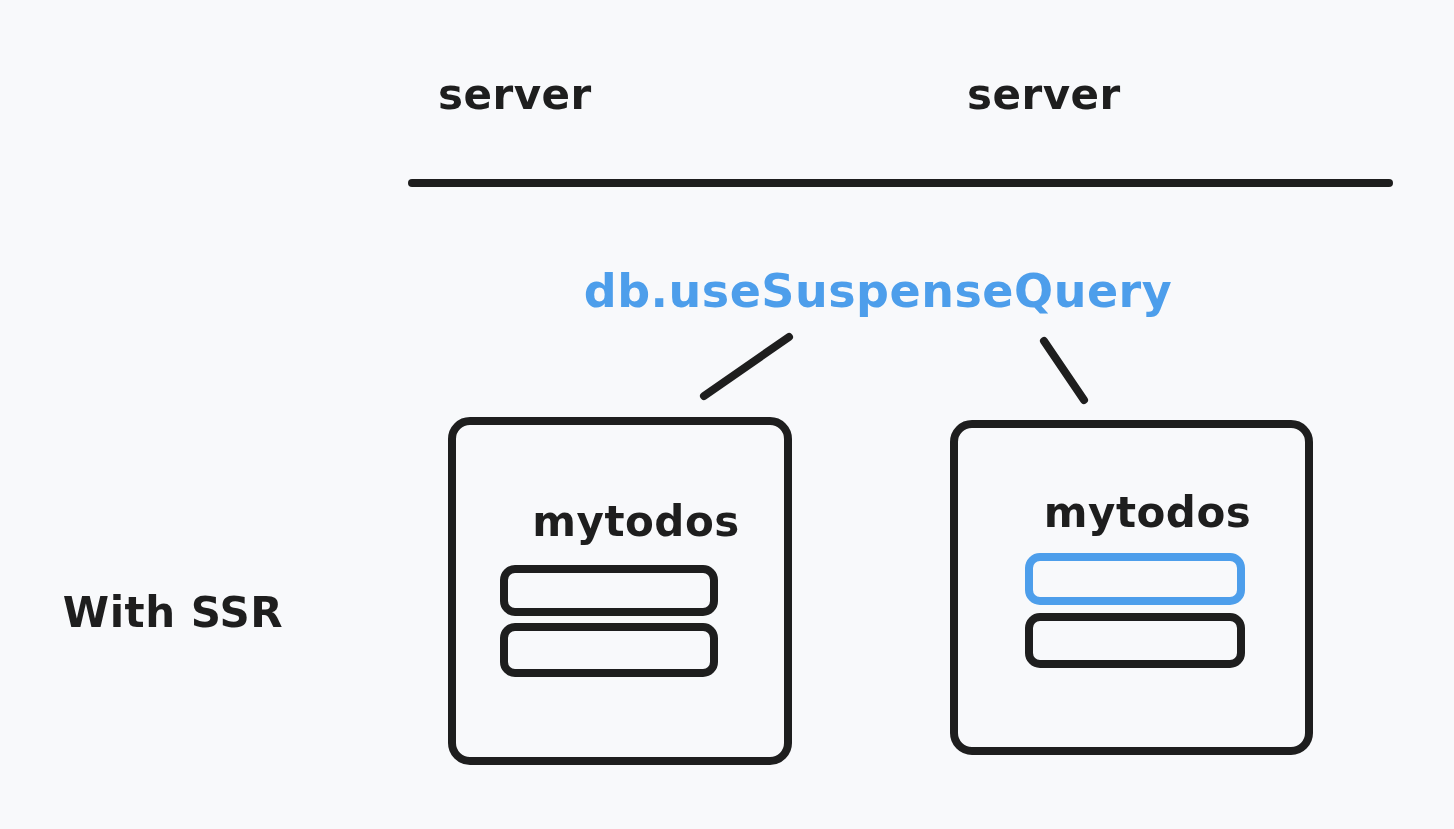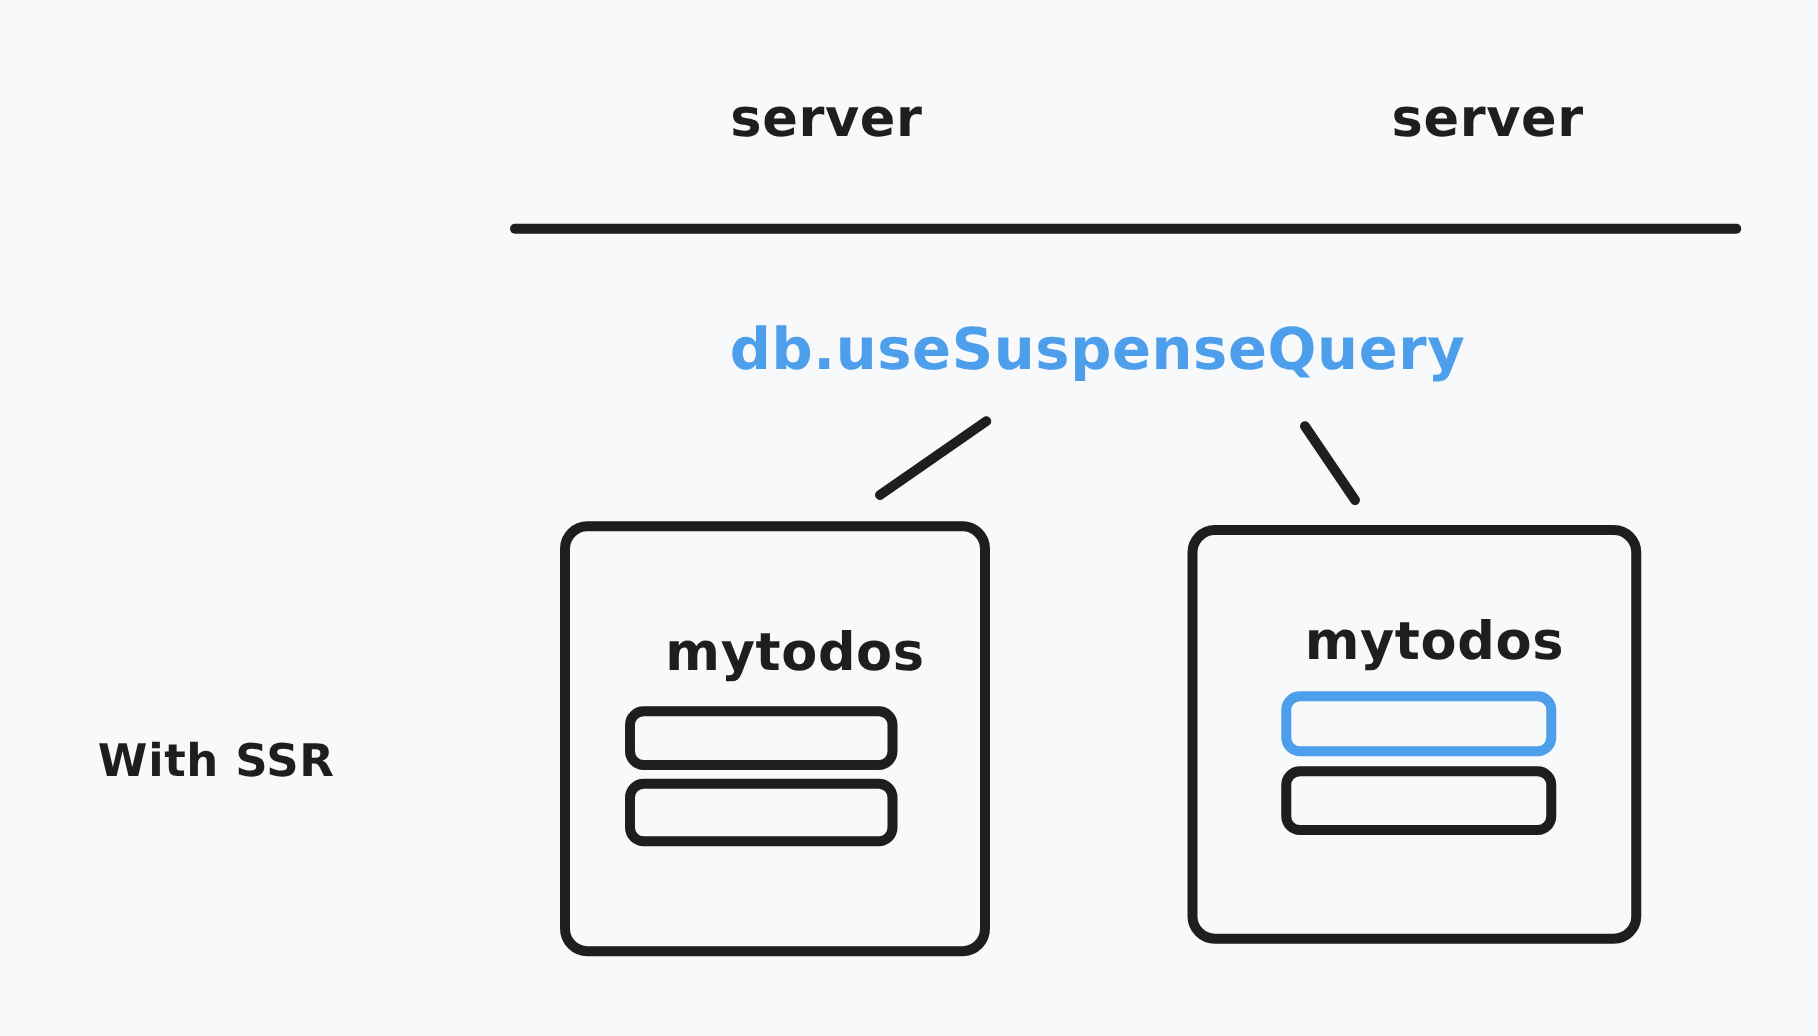--- a/index.html
+++ b/index.html
@@ -23,36 +23,36 @@
     font-weight: 700;
     letter-spacing: 0.5px;
     line-height: 1;
     white-space: nowrap;
   }
   
   .lane-label {
     position: absolute;
     top: 74px;
     width: 300px;
-    text-align: right;
+    text-align: left;
     font-size: 42px;
   }
   .lane-label.server  { left: 438px; }
   .lane-label.browser { left: 967px; }
   .header-divider {
     position: absolute;
     left: 408px; top: 179px;
     width: 985px; height: 8px;
     background: var(--ink);
     border-radius: 4px;
   }
   
   .annotation {
     position: absolute;
-    left: 578px; top: 256px;
+    left: 578px; top: 268px;
     width: 600px;
     text-align: center;
     font-size: 46px;
     color: var(--accent);
   }
   
   .connector-layer {
     position: absolute;
     left: 0; top: 0;
     width: 1454px; height: 829px;
@@ -88,21 +88,21 @@
   .app-box.browser-side .todo-bar { left: 67px; width: 220px; }
   .app-box.browser-side .todo-bar.first  { top: 125px; height: 52px; }
   .app-box.browser-side .todo-bar.second { top: 185px; height: 55px; }
   .todo-bar.highlighted { border-color: var(--accent); }
   
   .row-label {
     position: absolute;
     left: 43px; top: 592px;
     width: 260px;
     text-align: center;
-    font-size: 36px;
+    font-size: 42px;
   }
 </style>
 </head>
 <body>
 
 <div class="canvas">
 
   <div class="lane-label server hand">server</div>
 
   <div class="lane-label browser hand">server</div>

